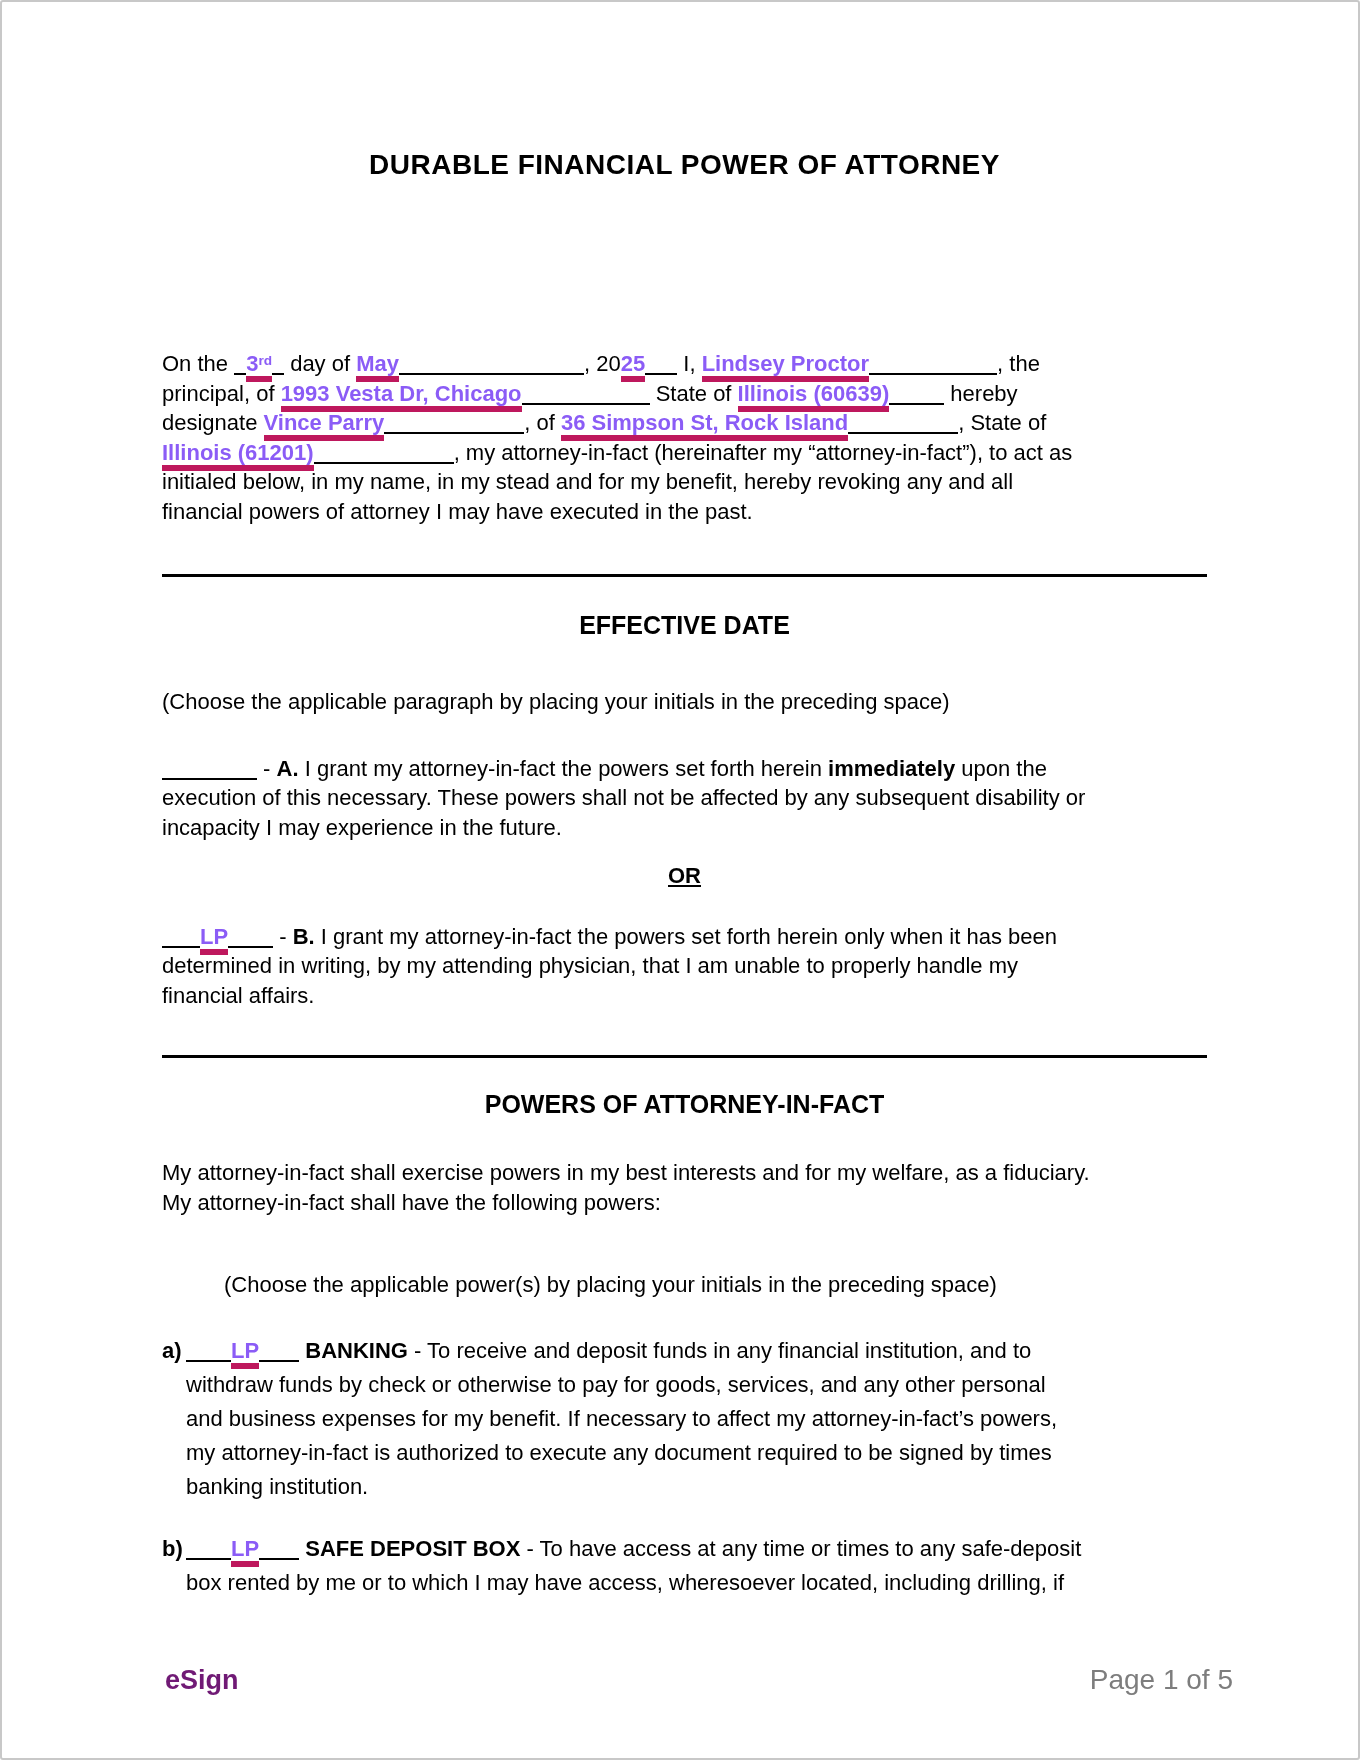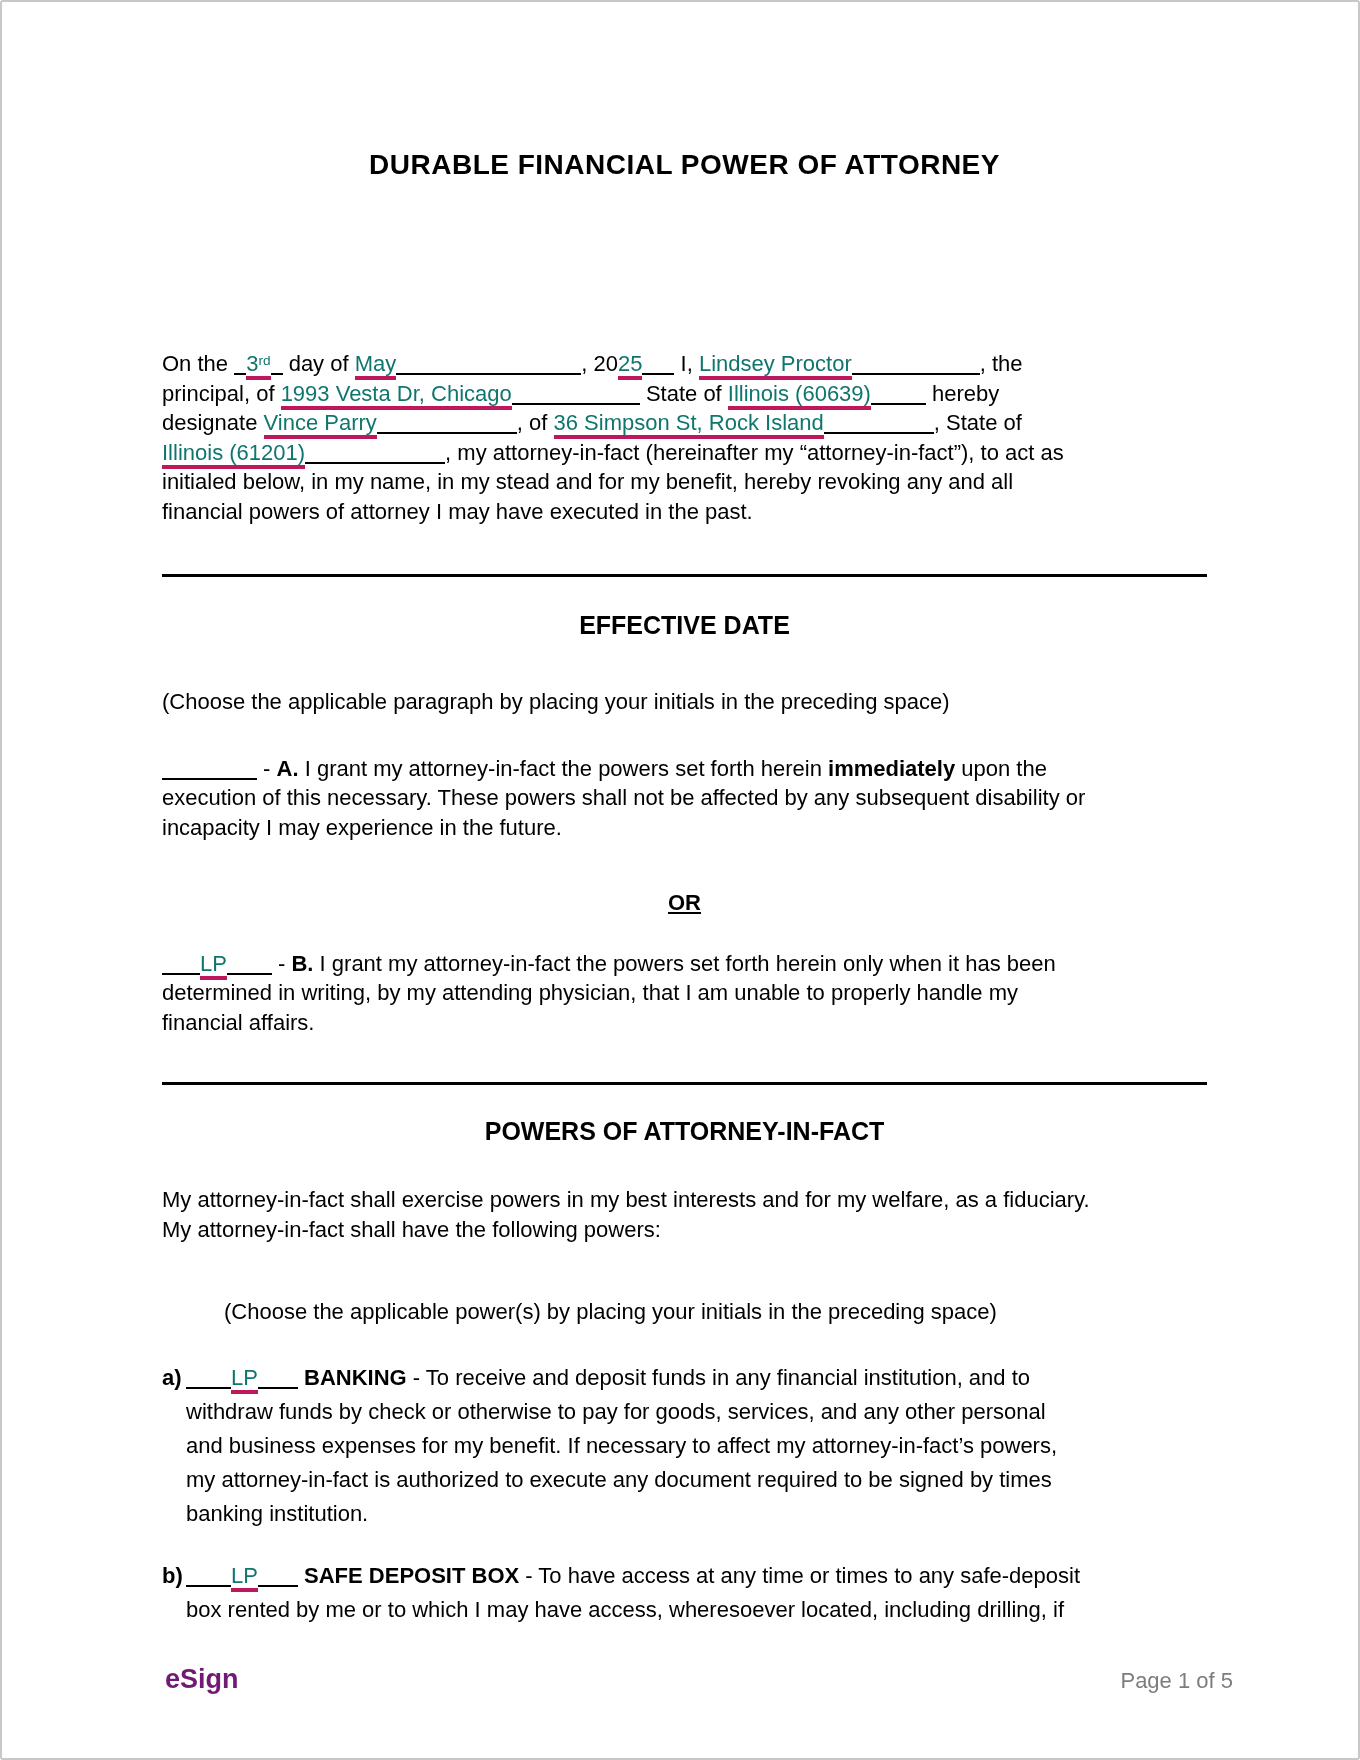--- a/index.html
+++ b/index.html
@@ -27,39 +27,39 @@
   .divider2 { margin-top:45px; }
   h2.sec-heading {
     margin:33px 0 0 0;
     font-size:25px; line-height:30px; font-weight:bold; text-align:center;
   }
   h2.powers-heading { margin-top:31px; }
   .choose-note { margin-top:47px; font-size:22px; line-height:29.5px; }
   .choose-note2 { margin-top:53px; padding-left:62px; }
   .par-a { margin-top:37px; }
   .or-label {
-    margin-top:46px; font-size:22px; line-height:29.5px;
+    margin-top:19px; font-size:22px; line-height:29.5px;
     font-weight:bold; text-decoration:underline; text-align:center;
   }
   .par-b { margin-top:31px; }
   .intro { margin-top:39px; }
   .list-item { position:relative; margin-top:34px; font-size:22px; line-height:34px; }
   .list-item .marker { position:absolute; left:0; top:0; font-weight:bold; }
   .list-item .item-body { margin-left:24px; }
   .item-b { margin-top:28px; }
   .bold { font-weight:bold; }
-  .field { color:#0f766e; border-bottom:4px solid #be185d; }
+  .field { color:#8b5cf6; border-bottom:6px solid #be185d;font-weight:bold; }
   .sup { font-size:0.62em; vertical-align:0.45em; }
   .bl { display:inline-block; height:12px; border-bottom:2px solid #000; vertical-align:-4px; }
   .footer {
     position:absolute; left:163px; right:125px; top:1662px;
     display:flex; justify-content:space-between; align-items:baseline;
   }
   .footer .brand { font-size:27px; font-weight:bold; color:#701a75; }
-  .footer .page-num { font-size:22px; color:#7d7d7d; }
+  .footer .page-num { font-size:28px; color:#7d7d7d; }
 </style>
 </head>
 <body>
 
 <div class="page">
   <div class="content">
 
     <h1 class="doc-title">DURABLE FINANCIAL POWER OF ATTORNEY</h1>
 
     <div class="para opening">

